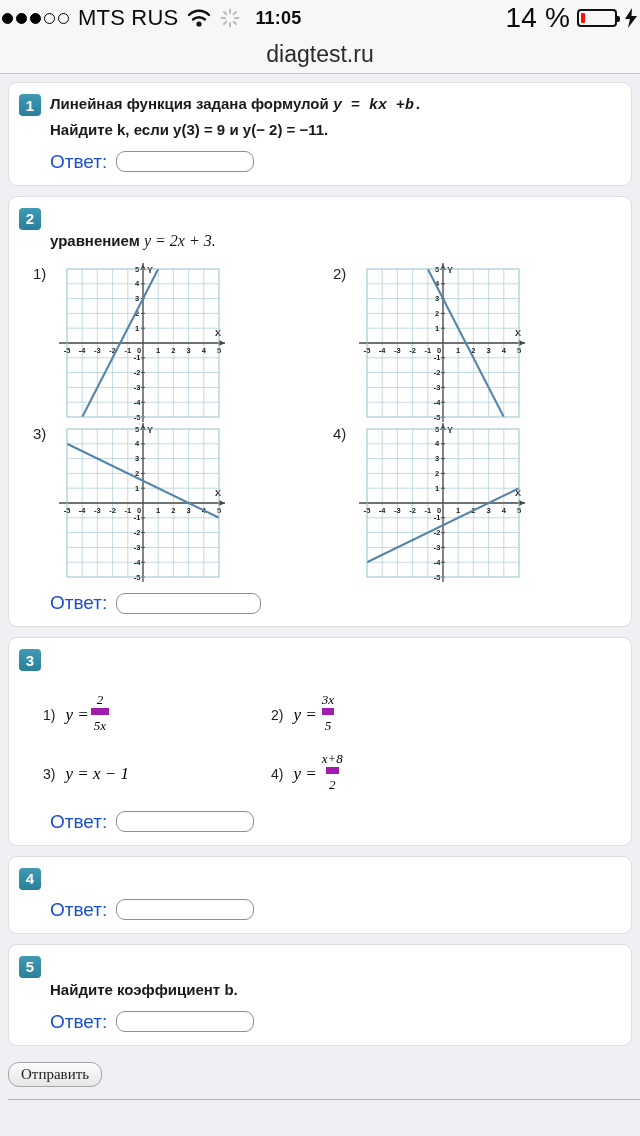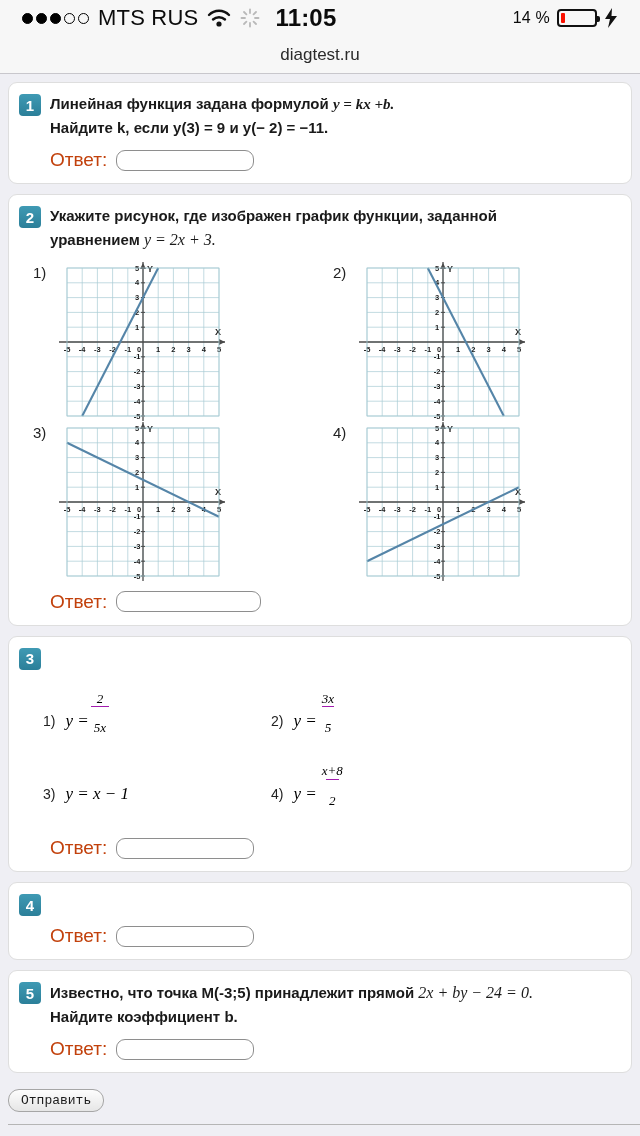--- a/index.html
+++ b/index.html
@@ -11,39 +11,39 @@
     font-family: "Liberation Sans", sans-serif;
     overflow: hidden;
   }
 
   
   .statusbar {
     height: 36px;
     background: #f7f7f7;
     display: flex;
     align-items: center;
-    padding: 0 22px;
+    padding: 0 2px;
     font-size: 21px;
     color: #0b0b0b;
     letter-spacing: .2px;
   }
   .sb-left { display: flex; align-items: center; gap: 9px; flex: 0 0 auto; }
   .sb-center { flex: 1 1 auto; display: flex; justify-content: center; align-items: center; }
   .sb-right { display: flex; align-items: center; gap: 7px; flex: 0 0 auto; }
 
   .signal-dots { display: flex; align-items: center; gap: 3px; }
   .dot {
     width: 11px; height: 11px; border-radius: 50%;
     border: 1.6px solid #000;
   }
   .dot.filled { background: #000; }
 
   .carrier { font-size: 22px; font-weight: 400; }
-  .clock { font-size: 24px; font-weight: 600; margin-left: 6px; }
-  .batt-pct { font-size: 16px; }
+  .clock { font-size: 18px; font-weight: 600; margin-left: 6px; }
+  .batt-pct { font-size: 28px; }
 
   .battery {
     position: relative;
     width: 40px; height: 18px;
     border: 2px solid #111;
     border-radius: 4px;
     display: flex; align-items: center;
     padding: 2px;
   }
   .battery::after {
@@ -55,21 +55,21 @@
     border-radius: 0 2px 2px 0;
   }
   .battery .fill { height: 100%; background: #fb1100; border-radius: 1px; }
 
   
   .urlbar {
     height: 38px;
     background: #f7f7f7;
     border-bottom: 1px solid #c8c7cc;
     display: flex; align-items: center; justify-content: center;
-    font-size: 17px;
+    font-size: 23px;
     color: #2b2b2b;
   }
 
   
   .page { padding: 8px 0 0 0; }
 
   .card {
     background: #fff;
     border: 1px solid #dedede;
     border-radius: 9px;
@@ -99,34 +99,34 @@
     font-weight: 600;
   }
   .qtext .math {
     font-family: "Liberation Serif", serif;
     font-style: italic;
     font-weight: 400;
     font-size: 16px;
     text-align: center;
   }
   .qtext .mathb {
-    font-family: Liberation Serif, serif;
+    font-family: Liberation Mono, monospace;
     font-style: italic;
     font-weight: 700;
   }
 
   .qline2 { margin-left: 31px; font-size: 15px; line-height: 1.6; font-weight: 600; color:#1a1a1a; }
 
   .answer-row {
     display: flex; align-items: center;
     gap: 9px;
     margin-left: 31px;
     margin-top: 9px;
   }
-  .answer-label { font-size: 19px; color: #c2410c; }
+  .answer-label { font-size: 19px; color: #1d4ed8; }
   .answer-input {
     width: 138px; height: 21px;
     border: 1px solid #8e8e8e;
     border-radius: 9px;
     background: #fff;
   }
   .answer-input.wide { width: 145px; }
 
   
   .graphs { margin-top: 10px; }
@@ -154,27 +154,27 @@
   .frac {
     display: inline-flex;
     flex-direction: column;
     align-items: center;
     vertical-align: middle;
     margin: 0 2px;
     font-size: 13px;
     line-height: 1.15;
   }
   .frac .num { padding: 0 3px; }
-  .frac .den { padding: 14px 3px; border-top: 1px solid #a21caf; }
+  .frac .den { padding: 4px 3px; border-top: 7px solid #a21caf; }
 
   
   .submit-wrap { padding: 6px 0 0 8px; }
   .submit-btn {
-    font-family: Liberation Mono, monospace;
-    font-size: 13px;
+    font-family: Liberation Serif, serif;
+    font-size: 15px;
     color: #1b1b1b;
     background: linear-gradient(#fdfdfd, #e6e6e6);
     border: 1px solid #a6a6a6;
     border-radius: 11px;
     padding: 3px 12px;
   }
   .footer-rule {
     margin-top: 12px;
     border-top: 1px solid #b5b5b5;
   }
@@ -247,21 +247,21 @@
     <div class="answer-row">
       <span class="answer-label">Ответ:</span>
       <input class="answer-input" type="text" value="" style="">
     </div>
   </div>
 
   <div class="card">
     <div class="qhead">
       <div class="badge">2</div>
       <div class="qtext">
-        <span>Укажите рисунок, где изображен график функции, заданной</span><br>
+        <br>
         <span>уравнением</span>
         <span class="math">y = 2x + 3</span><span class="math">.</span>
       </div>
     </div>
 
     <div class="graphs">
       <div class="graph-row">
         <div class="graph-cell">
           <div class="graph-num">1)</div>
           <div>
@@ -601,24 +601,20 @@
     </div>
     <div class="answer-row">
       <span class="answer-label">Ответ:</span>
       <input class="answer-input" type="text" value="" style="">
     </div>
   </div>
 
   <div class="card">
     <div class="qhead">
       <div class="badge">5</div>
-      <div class="qtext">
-        <span>Известно, что точка  M(-3;5)  принадлежит прямой</span>
-        <span class="math">2x + by − 24 = 0</span><span class="math">.</span>
-      </div>
     </div>
     <div class="qline2">
       <span>Найдите коэффициент</span>
       <span class="math">b</span><span class="math">.</span>
     </div>
     <div class="answer-row">
       <span class="answer-label">Ответ:</span>
       <input class="answer-input" type="text" value="" style="">
     </div>
   </div>

